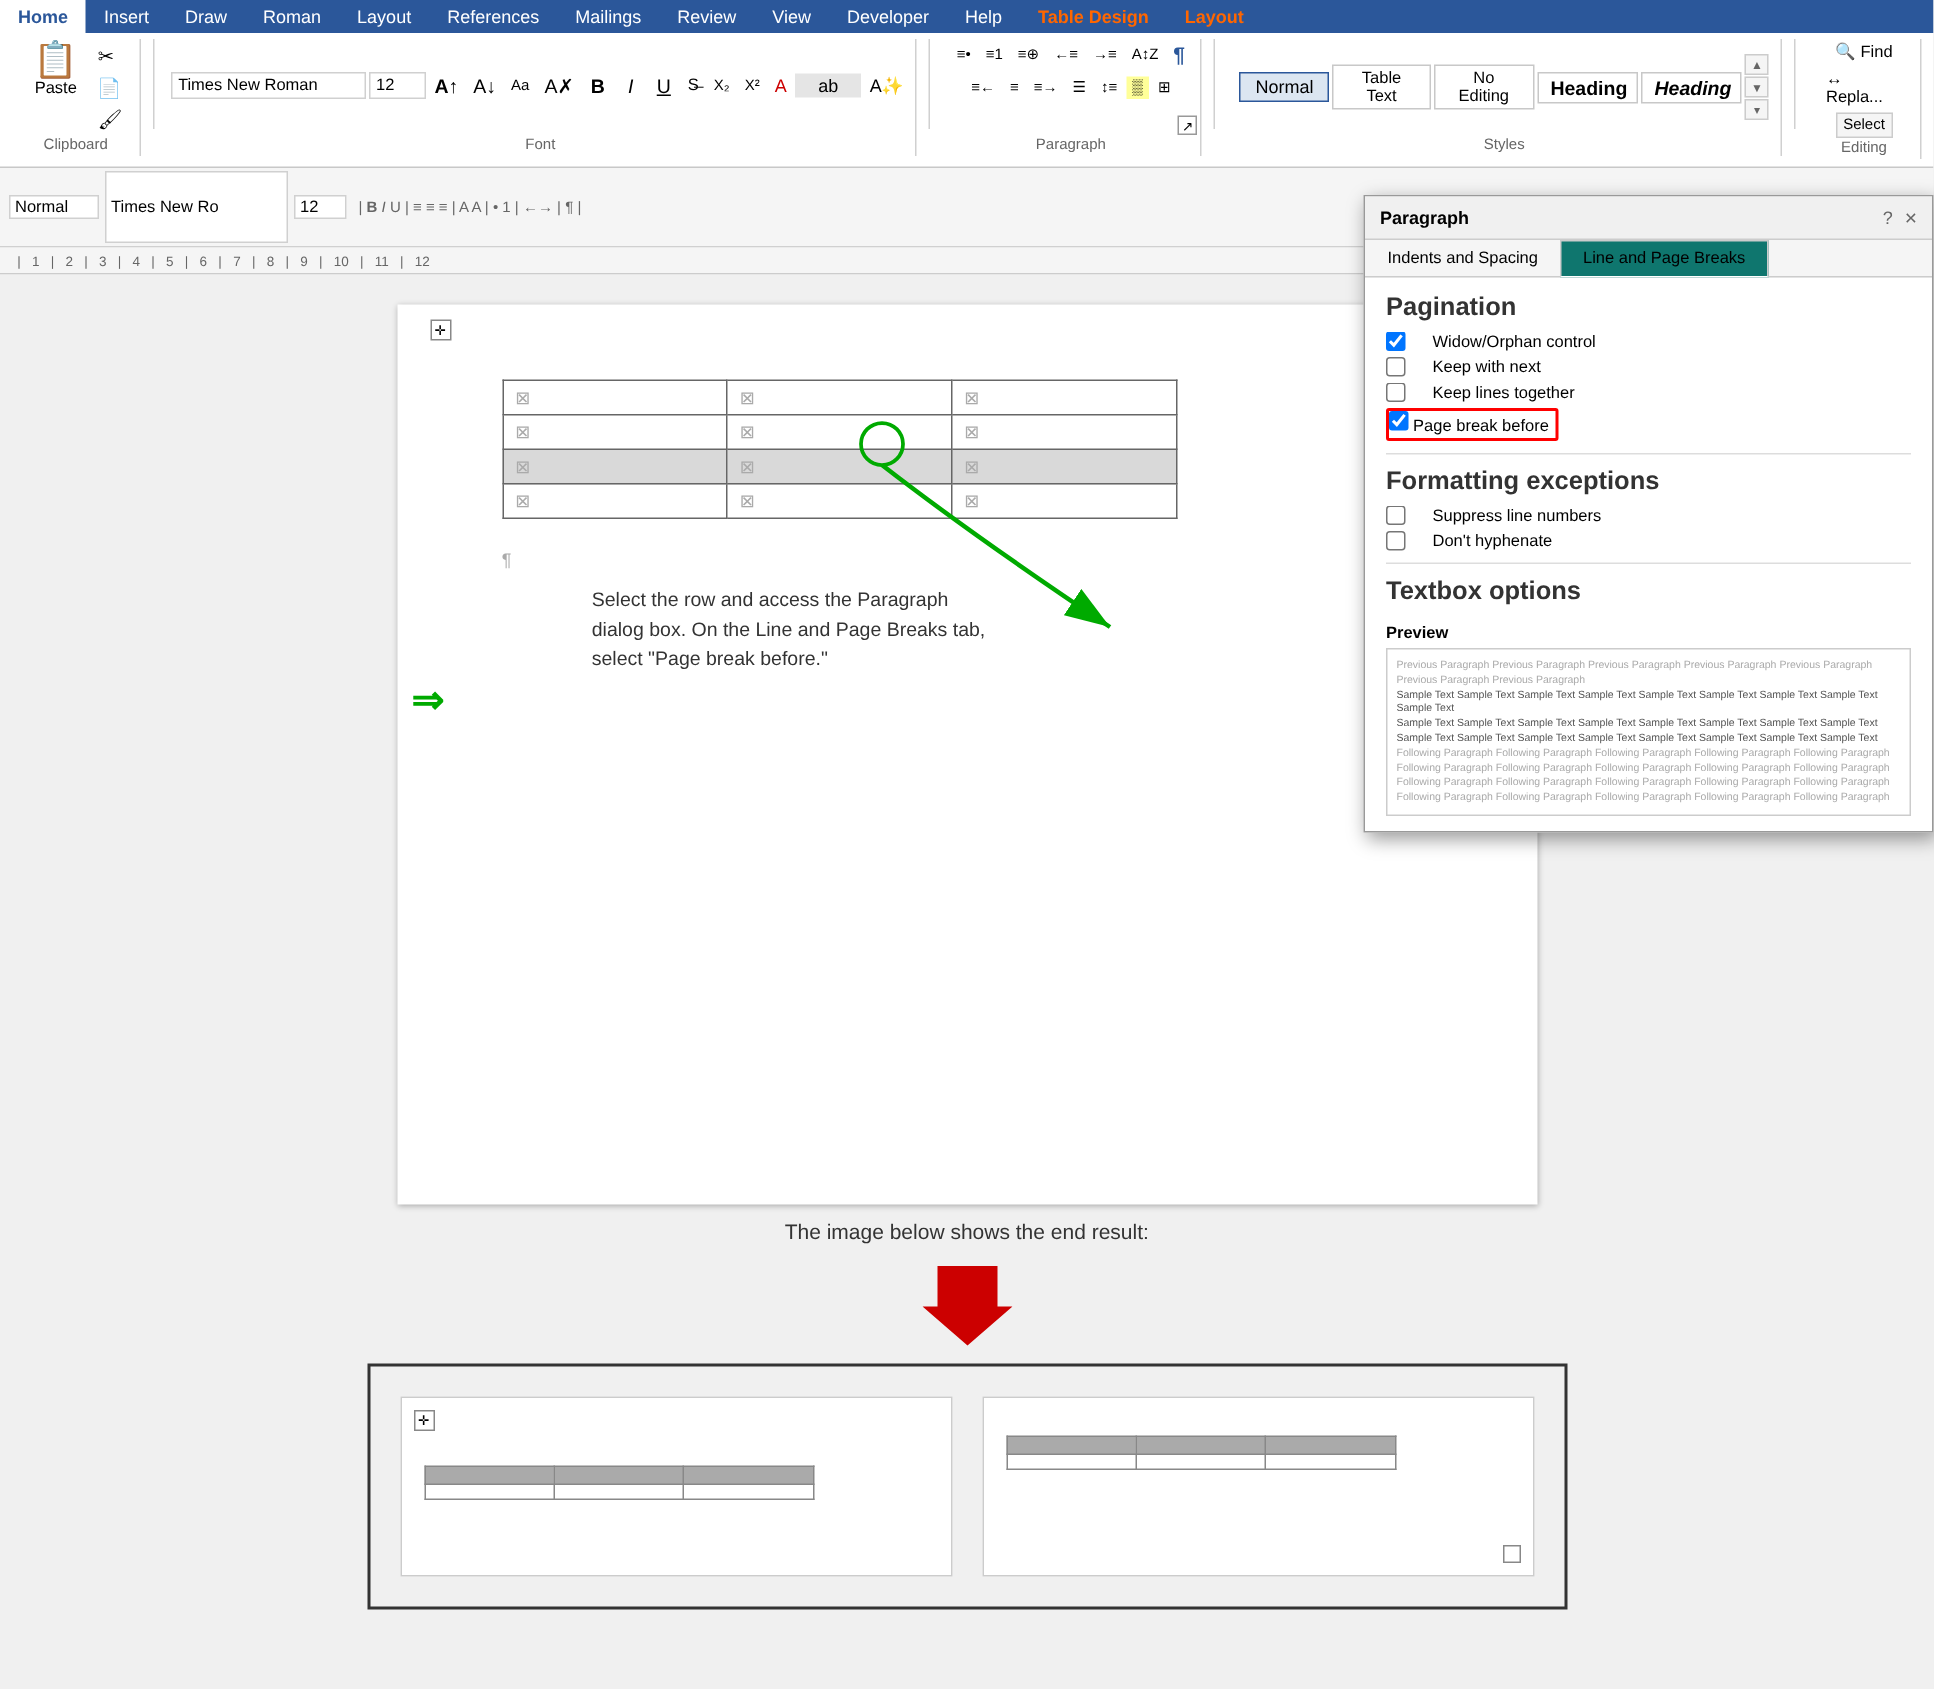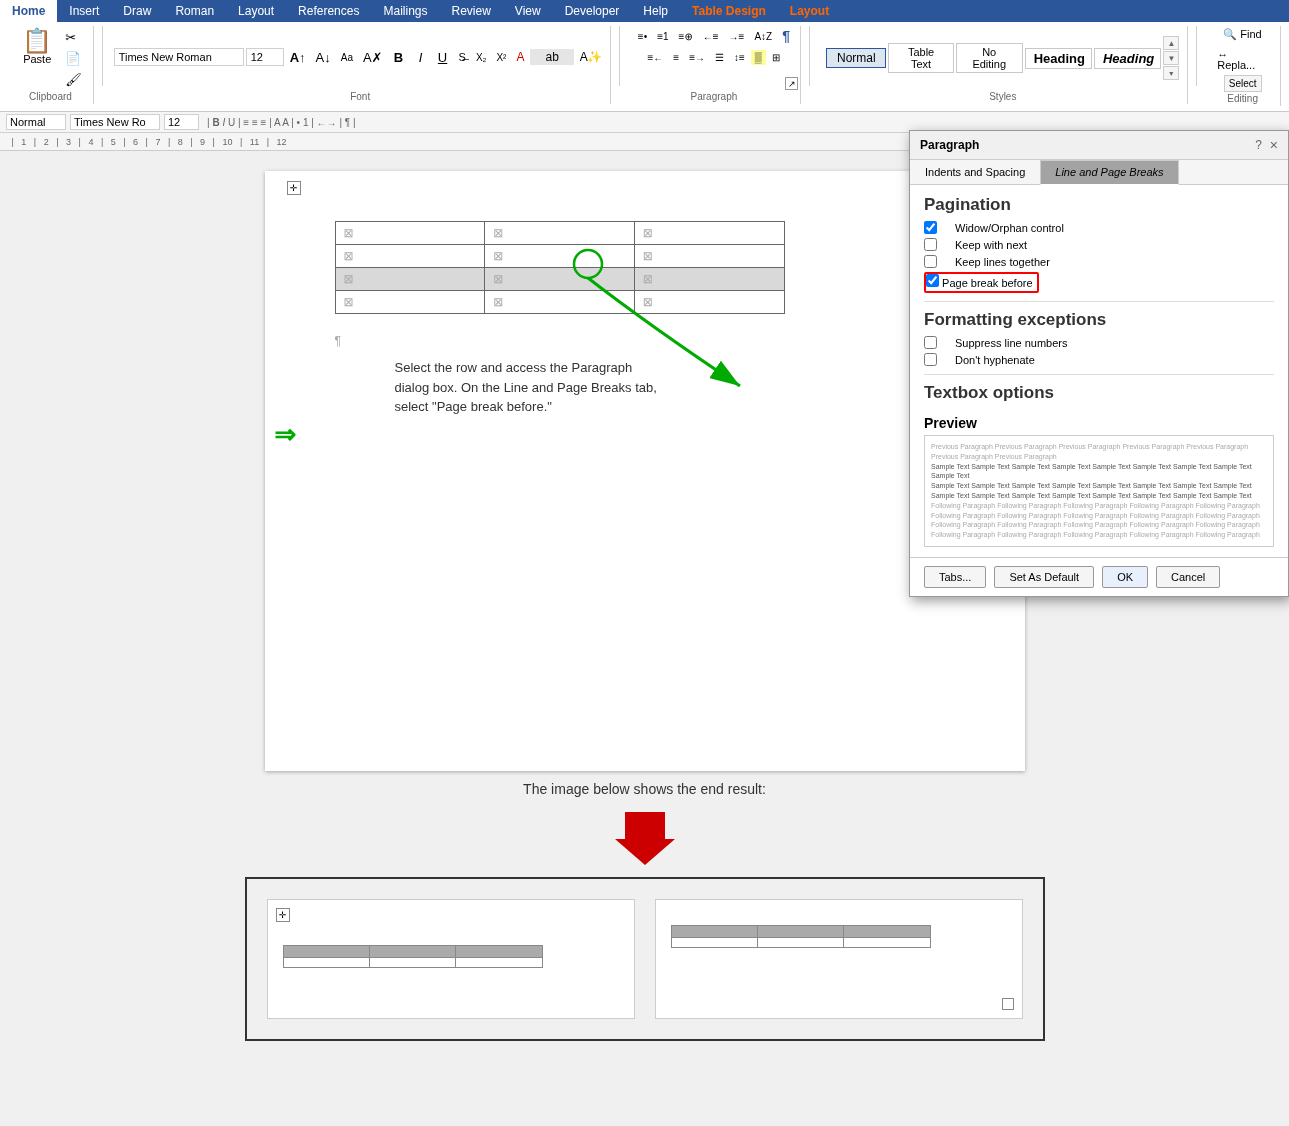--- a/index.html
+++ b/index.html
@@ -23,21 +23,21 @@
     .font-size-select { font-size: 11px; border: 1px solid #d0d0d0; padding: 2px 4px; width: 38px; }
     .font-row { display: flex; gap: 2px; align-items: center; margin-bottom: 2px; }
     .style-item { border: 1px solid #c8c8c8; padding: 2px 8px; cursor: pointer; font-size: 11px; min-width: 60px; text-align: center; background: white; }
     .style-item.active { background: #dce6f1; border-color: #2b579a; }
     .style-item.bold { font-weight: bold; font-size: 13px; }
     .style-item.italic { font-style: italic; font-weight: bold; font-size: 13px; }
 
     
     .formula-bar { background: #f5f5f5; border-bottom: 1px solid #d0d0d0; padding: 2px 6px; display: flex; align-items: center; gap: 4px; font-size: 11px; }
     .name-box { border: 1px solid #d0d0d0; width: 60px; padding: 1px 3px; font-size: 11px; }
-    .font-name-box { border: 1px solid #d0d0d0; width: 90px; padding: 1px 3px; font-size: 11px; }
+    .font-name-box { border: 1px solid #d0d0d0; width: 122px; padding: 17px 3px; font-size: 11px; }
     .font-size-box { border: 1px solid #d0d0d0; width: 35px; padding: 1px 3px; font-size: 11px; }
 
     
     .main-area { display: flex; background: #f0f0f0; }
     .content-area { flex: 1; padding: 20px; overflow: auto; position: relative; }
     
     
     .word-page { background: white; margin: 0 auto; width: 760px; min-height: 600px; padding: 30px 40px; box-shadow: 0 1px 4px rgba(0,0,0,0.3); position: relative; }
     
     
@@ -59,35 +59,35 @@
     .mini-table tr.mini-dark td { background: #aaa; }
 
     
     .dialog-overlay { position: absolute; top: 130px; right: 0; width: 380px; background: white; border: 1px solid #999; box-shadow: 2px 4px 12px rgba(0,0,0,0.4); z-index: 100; }
     .dialog-title-bar { background: #f0f0f0; border-bottom: 1px solid #ccc; padding: 6px 10px; display: flex; justify-content: space-between; align-items: center; }
     .dialog-title { font-size: 12px; font-weight: 600; }
     .dialog-close { cursor: pointer; font-size: 14px; color: #666; border: none; background: none; }
     .dialog-help { cursor: pointer; font-size: 12px; color: #666; border: none; background: none; margin-right: 4px; }
     .dialog-tabs { display: flex; border-bottom: 1px solid #ccc; background: #f5f5f5; }
     .dialog-tab { padding: 5px 14px; font-size: 11px; cursor: pointer; border: 1px solid transparent; }
-    .dialog-tab.active { background: #a3a3a3; border-bottom: 1px solid white; margin-bottom: -1px; border-top: 1px solid #ccc; border-left: 1px solid #ccc; border-right: 1px solid #ccc; font-style: italic; }
+    .dialog-tab.active { background: #0f766e; border-bottom: 1px solid white; margin-bottom: -1px; border-top: 1px solid #ccc; border-left: 1px solid #ccc; border-right: 1px solid #ccc; }
     .dialog-body { padding: 10px 14px; }
     .dialog-section-label { font-size: 17px; font-weight: 600; margin-bottom: 6px; color: #333; }
     .dialog-checkbox-row { display: flex; align-items: center; gap: 18px; margin-bottom: 4px; font-size: 11px; }
     .dialog-checkbox-row input[type=checkbox] { margin: 0; }
     .dialog-divider { border-top: 1px solid #ddd; margin: 8px 0; }
     .dialog-footer { padding: 8px 14px; border-top: 1px solid #ccc; display: flex; justify-content: flex-start; gap: 8px; }
     .dialog-btn { font-size: 11px; padding: 4px 14px; border: 1px solid #999; background: #f5f5f5; cursor: pointer; border-radius: 2px; }
     .dialog-btn.primary { background: #e8f0fe; }
     .tight-wrap-row { display: flex; align-items: center; gap: 8px; margin-top: 4px; }
     .tight-wrap-select { font-size: 11px; border: 1px solid #ccc; padding: 2px 4px; width: 140px; }
 
     
     .preview-section { margin-top: 6px; }
-    .preview-label { font-size: 14px; font-weight: 600; margin-bottom: 4px; }
+    .preview-label { font-size: 11px; font-weight: 600; margin-bottom: 4px; }
     .preview-box { border: 1px solid #ccc; padding: 6px; min-height: 80px; background: white; font-size: 7.5px; color: #888; line-height: 1.3; }
 
     
     .annotation-arrow { position: absolute; pointer-events: none; }
     
     
     .page-break-highlight { border: 2px solid red; border-radius: 2px; display: inline-block; padding: 0 4px 2px 0; }
 
     
     .ruler { height: 18px; background: #f5f5f5; border-bottom: 1px solid #ccc; display: flex; align-items: center; padding: 0 4px; font-size: 9px; color: #666; overflow: hidden; }
@@ -402,20 +402,14 @@
             Sample Text Sample Text Sample Text Sample Text Sample Text Sample Text Sample Text Sample Text</span><br>
             <span style="color:#aaa;">Following Paragraph Following Paragraph Following Paragraph Following Paragraph Following Paragraph<br>
             Following Paragraph Following Paragraph Following Paragraph Following Paragraph Following Paragraph<br>
             Following Paragraph Following Paragraph Following Paragraph Following Paragraph Following Paragraph<br>
             Following Paragraph Following Paragraph Following Paragraph Following Paragraph Following Paragraph</span>
           </div>
         </div>
       </div>
 
     </div>
-    <div class="dialog-footer">
-      <button class="dialog-btn">Tabs...</button>
-      <button class="dialog-btn">Set As Default</button>
-      <button class="dialog-btn primary">OK</button>
-      <button class="dialog-btn">Cancel</button>
-    </div>
   </div>
 </div>
 
 </body></html>

